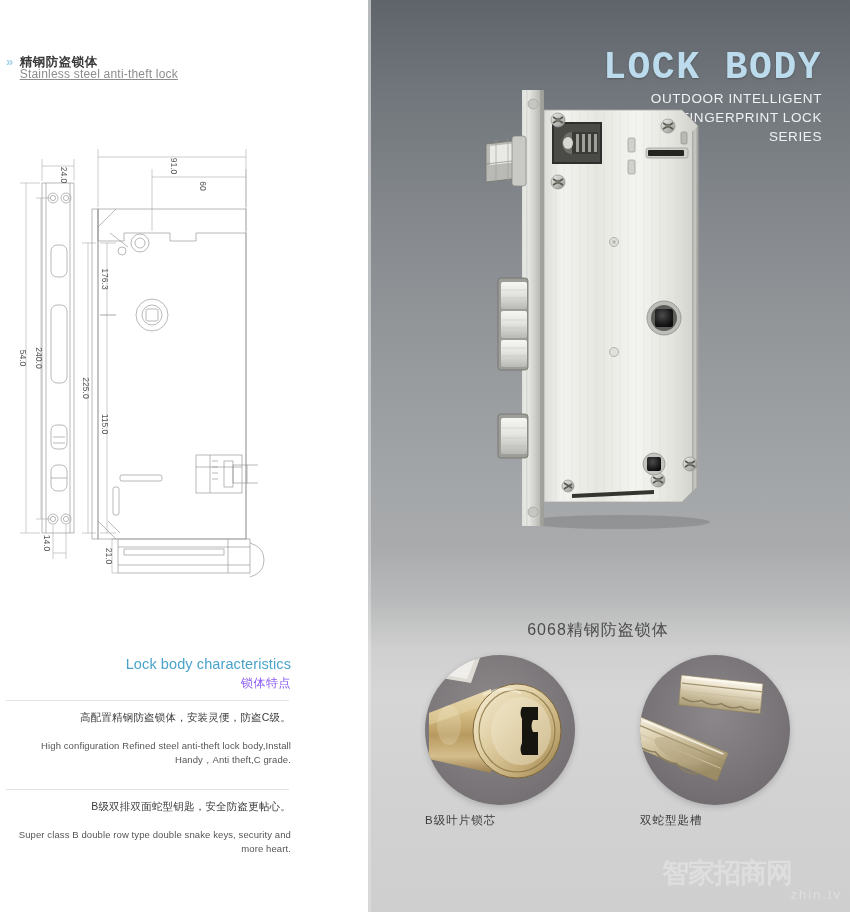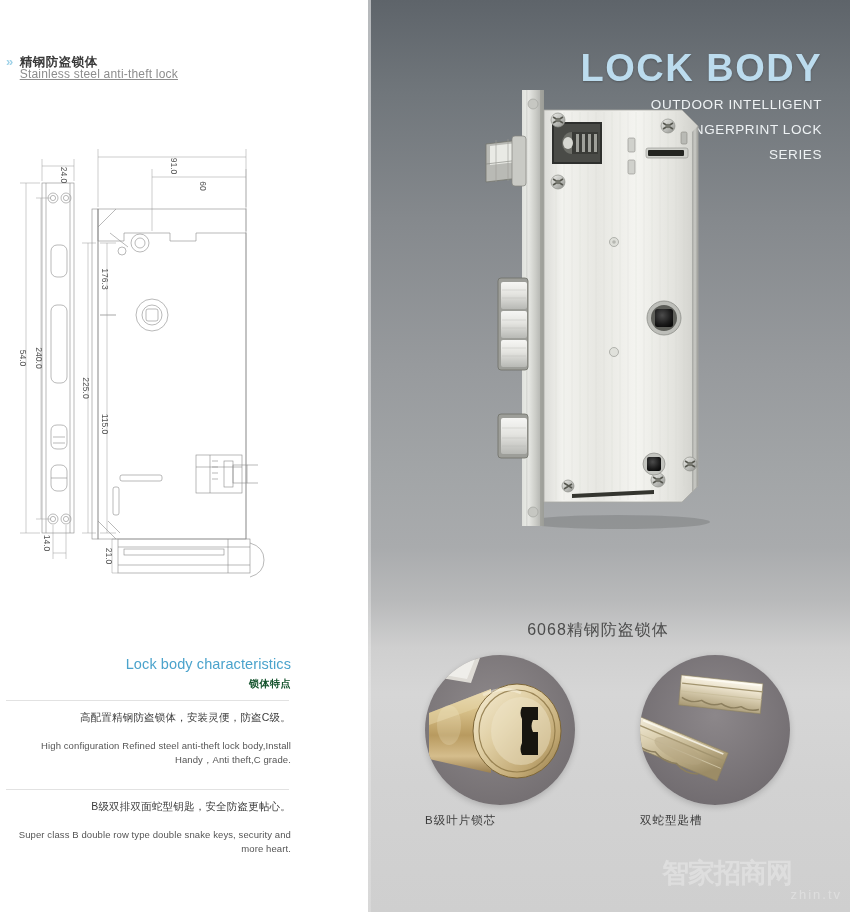--- a/index.html
+++ b/index.html
@@ -25,46 +25,46 @@
   .sec-header .en{font-size:12px;color:#8d8d8d;line-height:11px;margin-top:0;letter-spacing:.2px;text-decoration:underline;}
 
   
   .drawing{position:absolute;left:0px;top:135px;width:300px;height:450px;}
   .drawing svg{display:block;}
 
   
   .features{position:absolute;left:6px;top:655px;width:285px;text-align:right;}
   .feat-block{margin-bottom:14px;}
   .feat-en{font-size:14.5px;color:#4ba3cc;line-height:19px;letter-spacing:.1px;}
-  .feat-cn{font-size:10px;color:#14532d;line-height:19px;font-weight:bold;letter-spacing:.5px;}
+  .feat-cn{font-size:12px;color:#8b5cf6;line-height:19px;font-weight:normal;letter-spacing:.5px;}
   .feat-rule{height:1px;background:#e2e2e2;margin:7px 0 8px 0;width:283px;}
   .feat-body-cn{font-size:10.5px;color:#3d3d3d;line-height:16px;letter-spacing:.2px;}
   .feat-body-en{font-size:9.5px;color:#555;line-height:14px;letter-spacing:.1px;margin-top:14px;}
 
   
   .right-panel{
     position:absolute;left:368px;top:0;width:482px;height:912px;
     background:linear-gradient(to bottom,
       #5e646a 0%, #70767b 10%, #85898d 24%, #979a9d 40%,
       #a2a5a7 52%, #a9abad 60%, #b9babb 66%, #cfcfcf 71%,
       #d6d6d6 76%, #d2d2d2 86%, #cfcfcf 100%);
   }
   .rp-edge{position:absolute;left:0;top:0;width:3px;height:912px;
     background:linear-gradient(to bottom,rgba(255,255,255,.55),rgba(255,255,255,.18));}
 
   .hero-title{position:absolute;right:28px;top:48px;text-align:right;}
   .hero-title .big{
-    font-family:Liberation Sans, sans-serif;
+    font-family:Liberation Mono, monospace;
     font-size:38px;font-weight:bold;color:#bcdcee;line-height:40px;
     letter-spacing:1.5px;
     text-shadow:0 1px 2px rgba(0,0,0,.25);
     text-align:center;
   }
   .hero-title .sub{
-    font-size:13.5px;color:#eef2f4;line-height:16px;letter-spacing:.6px;margin-top:9px;
+    font-size:13.5px;color:#eef2f4;line-height:16px;letter-spacing:.6px;margin-top:3px;
   }
 
   
   .product-photo{position:absolute;left:100px;top:82px;width:260px;height:450px;}
   .photo-caption{
     position:absolute;left:0;right:0;top:538px;text-align:center;
     font-size:16px;color:#4c4c4c;letter-spacing:1px;
   }
 
   

